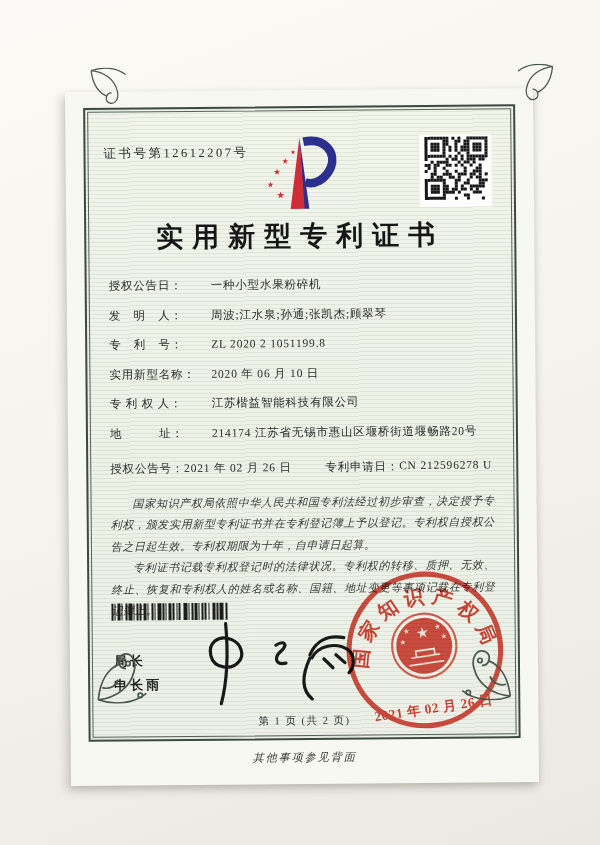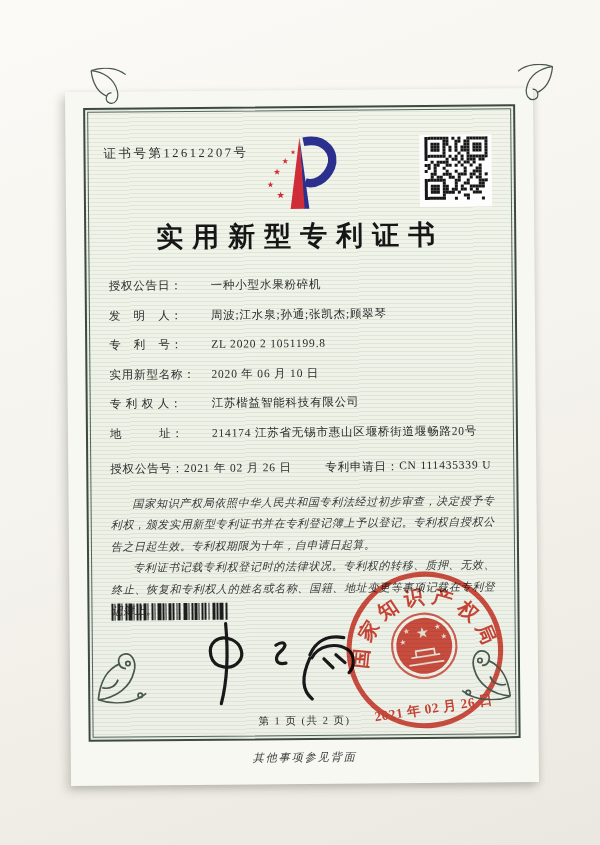--- a/index.html
+++ b/index.html
@@ -336,21 +336,21 @@
       </div>
     </div>
 
     <div class="grant-row">
       <div class="grant-left">
         <span>授权公告号：</span>
         <span>2021 年 02 月 26 日</span>
       </div>
       <div class="grant-right">
         <span>专利申请日：</span>
-        <span>CN 111435339 U</span>
+        <span>CN 212596278 U</span>
       </div>
     </div>
 
     <div class="paragraphs">
       <p>国家知识产权局依照中华人民共和国专利法经过初步审查，决定授予专利权，颁发实用新型专利证书并在专利登记簿上予以登记。专利权自授权公告之日起生效。专利权期限为十年，自申请日起算。</p>
       <p>专利证书记载专利权登记时的法律状况。专利权的转移、质押、无效、终止、恢复和专利权人的姓名或名称、国籍、地址变更等事项记载在专利登记簿上。</p>
     </div>
 
     <div class="barcode" id="barcode">
         <div style="width: 2px; margin-right: 1px;"></div>
@@ -380,20 +380,24 @@
         <div style="width: 1px; margin-right: 2px;"></div>
         <div style="width: 2px; margin-right: 1px;"></div>
         <div style="width: 2px; margin-right: 2px;"></div>
         <div style="width: 1px; margin-right: 3px;"></div>
         <div style="width: 3px; margin-right: 1px;"></div>
         <div style="width: 2px; margin-right: 1px;"></div>
         <div style="width: 4px; margin-right: 2px;"></div>
         <div style="width: 2px; margin-right: 0px;"></div>
       </div>
 
+    <div class="director">
+      <div>局长</div>
+      <div>申长雨</div>
+    </div>
 
     <svg class="signature" viewBox="0 0 200 100">
       <g fill="none" stroke="#191919" stroke-width="3.2" stroke-linecap="round">
         <path d="M44,26 C30,20 20,30 23,42 C26,55 44,57 51,48 C57,41 53,30 44,26 Z"></path>
         <path d="M38,10 C40,34 40,64 33,90"></path>
         <path d="M88,32 C96,27 101,31 93,38 C86,44 87,52 98,50"></path>
         <path d="M122,42 C128,28 140,22 156,25"></path>
         <path d="M124,45 C130,33 148,29 160,37 C167,42 167,54 161,60"></path>
         <path d="M122,45 C114,62 113,77 124,86"></path>
         <path d="M136,46 l9,9"></path>

